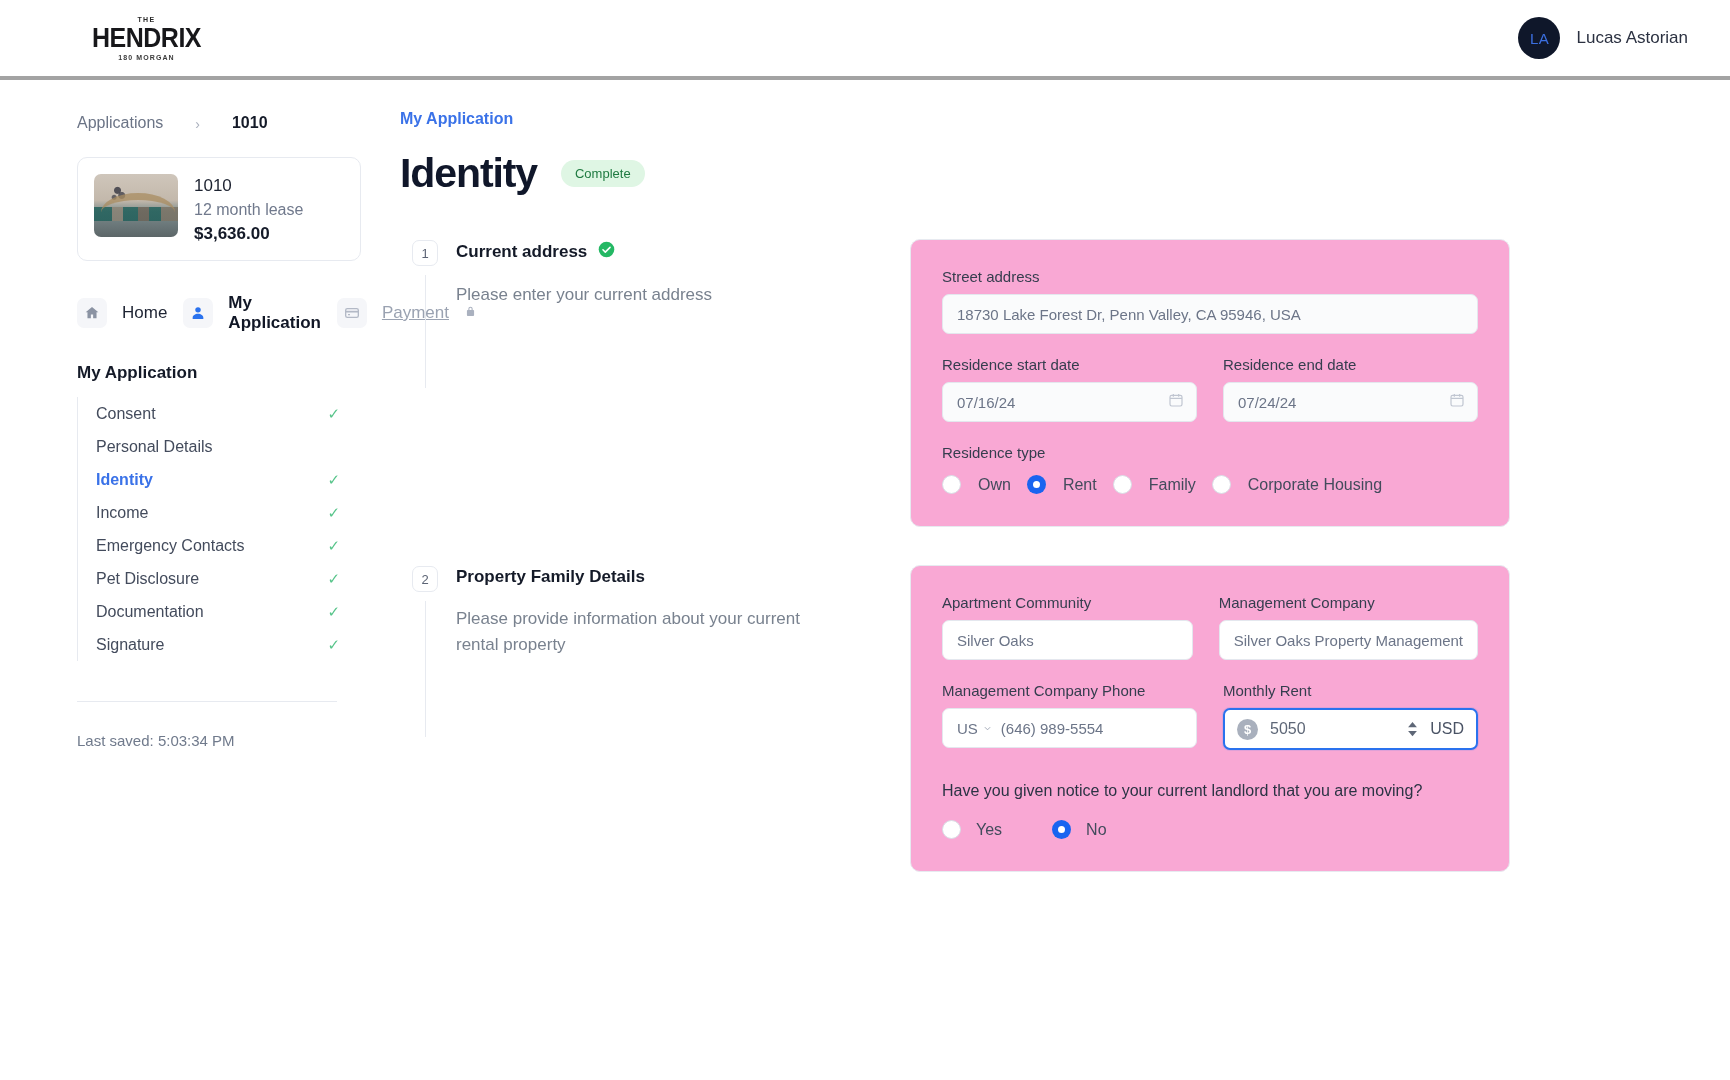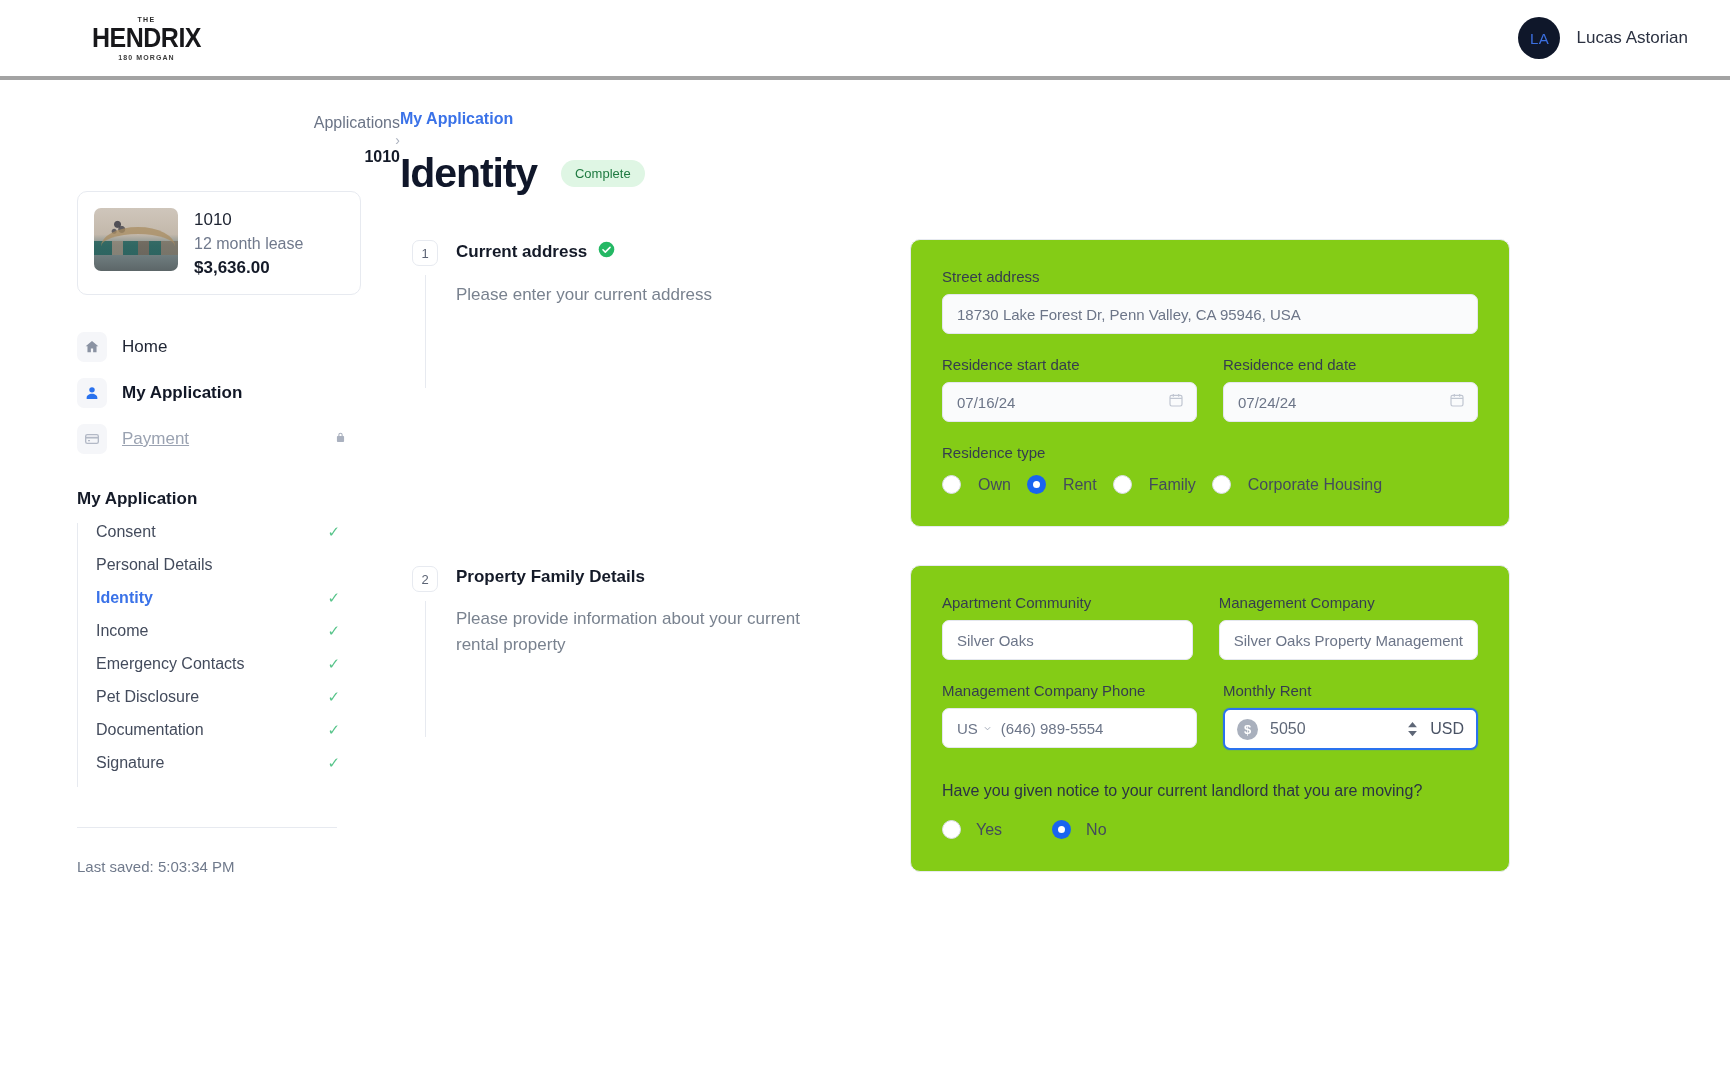--- a/index.html
+++ b/index.html
@@ -35,21 +35,21 @@
     display: flex; align-items: center; justify-content: center;
     font-size: 15px; font-weight: 500; letter-spacing: .4px;
   }
   .user-name { font-size: 17px; color: #2b3141; }
 
   
   .layout { display: flex; height: calc(1080px - 80px); }
 
   
   .sidebar { width: 400px; padding: 34px 0 0 77px; flex: 0 0 400px; }
-  .breadcrumb { display: flex; align-items: flex-end; gap: 0; font-size: 16px; margin-bottom: 25px; flex-direction: column; }
+  .breadcrumb { display: flex; align-items: flex-end; gap: 32px; font-size: 16px; margin-bottom: 25px; }
   .bc-link { color: #6b7486; }
   .bc-sep { color: #aab0bd; font-size: 14px; }
   .bc-current { color: #141a28; font-weight: 700; }
 
   .prop-card {
     width: 284px; border: 1px solid #e7eaf0; border-radius: 10px;
     padding: 16px; display: flex; gap: 16px; align-items: flex-start;
     margin-bottom: 30px; background: #fff;
   }
   .thumb {
@@ -70,39 +70,39 @@
   .thumb::after {
     content:""; position:absolute; left:8%; right:4%; top:30%; height:26%;
     border-top: 7px solid rgba(168,140,96,.75);
     border-radius: 60% 60% 0 0 / 100% 100% 0 0;
   }
   .prop-lines { display: flex; flex-direction: column; gap: 5px; padding-top: 2px; }
   .prop-id { font-size: 17px; font-weight: 400; color: #1c2230; }
   .prop-lease { font-size: 16px; color: #70798c; }
   .prop-price { font-size: 17px; font-weight: 700; color: #141a28; }
 
-  .nav { display: flex; flex-direction: column; gap: 2px; margin-bottom: 28px; }
+  .nav { display: flex; flex-direction: row; gap: 2px; margin-bottom: 28px; }
   .nav-item {
     display: flex; align-items: center; gap: 15px;
     height: 44px; padding: 0 14px 0 0; width: 284px;
     border-radius: 8px; cursor: pointer;
   }
   .nav-ico {
     width: 30px; height: 30px; border-radius: 7px; background: #f5f6f9;
     display: flex; align-items: center; justify-content: center; flex: 0 0 30px;
   }
   .nav-label { font-size: 17px; color: #1e2433; }
   .nav-item.active .nav-label { font-weight: 700; color: #111726; }
   .nav-item.disabled .nav-label { color: #9aa2b1; text-decoration: underline; }
   .nav-lock { margin-left: auto; }
 
   .section-title { font-size: 17px; font-weight: 700; color: #141a28; margin-bottom: 14px; }
   .sublist { border-left: 1px solid #e7eaf0; padding-left: 0; margin-bottom: 40px; }
   .sub-item {
-    display: flex; align-items: flex-start; height: 33px;
+    display: flex; align-items: center; height: 33px;
     width: 262px; padding-left: 18px; cursor: pointer;
   }
   .sub-label { font-size: 16px; color: #434b5c; }
   .sub-item.active .sub-label { color: #3a72e8; font-weight: 700; }
   .sub-check { margin-left: auto; color: #57c48a; font-size: 15px; }
 
   .divider { width: 260px; height: 1px; background: #e7eaf0; margin: 24px 0 30px 0; }
   .last-saved { font-size: 15px; color: #707a8c; }
 
   
@@ -123,21 +123,21 @@
     background: #fff; display: flex; align-items: center; justify-content: center;
     font-size: 13px; color: #5c6475; flex: 0 0 26px; margin-top: 1px;
   }
   .step-body { padding-top: 2px; }
   .step-title { font-size: 17px; font-weight: 700; color: #141a28; display: flex; align-items: center; gap: 11px; }
   .step-desc { font-size: 17px; color: #79828f; margin-top: 19px; line-height: 1.5; max-width: 380px; }
   .rail { position: absolute; left: 25px; top: 36px; bottom: -80px; width: 1px; background: #e7eaf0; }
 
   .panel {
     flex: 1; border: 1px solid #e7eaf0; border-radius: 10px;
-    padding: 28px 31px 32px 31px; background: #84cc16; max-width: 600px;
+    padding: 28px 31px 32px 31px; background: #f9a8d4; max-width: 600px;
   }
   .field-label { font-size: 15px; color: #353d4e; margin-bottom: 9px; display: block; }
   .input {
     width: 100%; height: 40px; border: 1px solid #e4e7ee; border-radius: 7px;
     background: #fafbfc; padding: 0 14px; font-size: 15px; color: #6c7588;
     font-family: "Liberation Sans", sans-serif;
     display: flex; align-items: center;
   }
   .input.plain { background: #ffffff; }
   .field { margin-bottom: 22px; }

